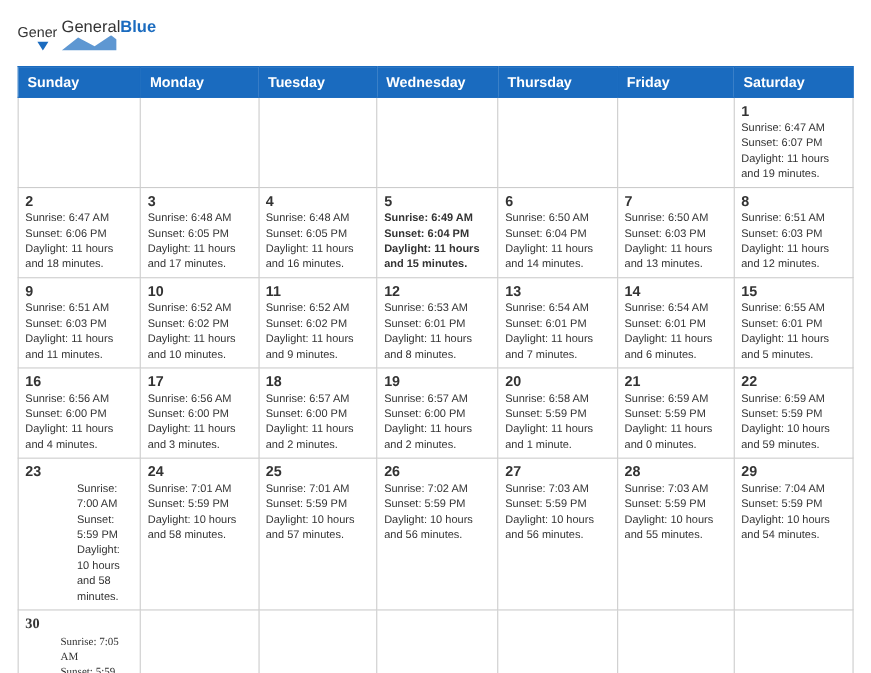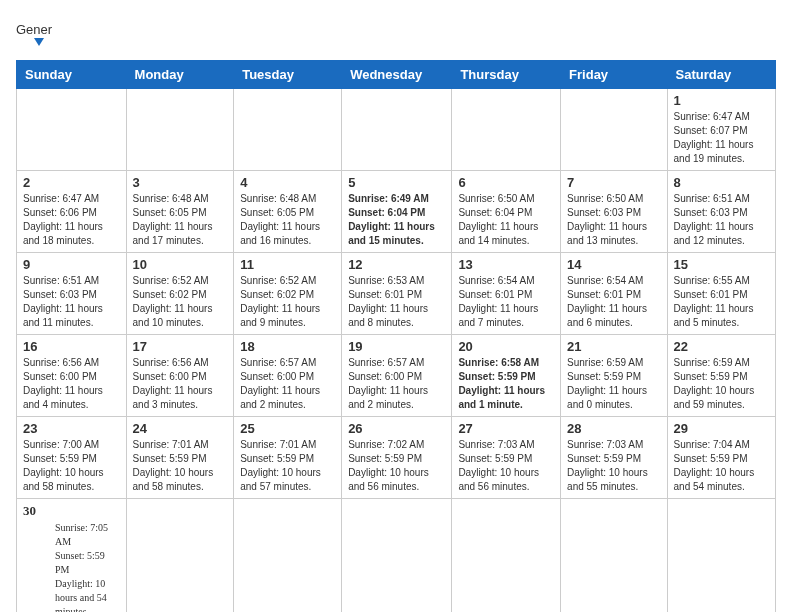--- a/index.html
+++ b/index.html
@@ -88,20 +88,30 @@
 </head>
 <body>
 
 <div class="page">
   <div class="header">
     <div class="logo">
       <svg class="logo-icon" viewBox="0 0 36 36">
         <text x="0" y="18" font-size="13" fill="#333" font-family="Arial">General</text>
         <polygon points="18,22 28,22 23,30" fill="#1a6bbf"></polygon>
       </svg>
+      <div>
+        <div style="font-size:15px; color:#333; font-weight:normal; line-height:1">
+          <span style="color:#333;">General</span><span style="color:#1a6bbf; font-weight:bold;">Blue</span>
+        </div>
+        <div>
+          <svg width="50" height="14" viewBox="0 0 50 14">
+            <polygon points="0,14 15,2 30,10 45,0 50,4 50,14" fill="#1a6bbf" opacity="0.7"></polygon>
+          </svg>
+        </div>
+      </div>
     </div>
     <div class="title-section">
       <div class="month-title"></div>
       <div class="location"></div>
     </div>
   </div>
 
   <table class="calendar">
     <thead>
       <tr>
@@ -237,41 +247,41 @@
 Daylight: 11 hours and 2 minutes.</div>
           </td>
           <td>
             <span class="day-num">19</span>
             <div class="day-info" style="white-space: pre-line;">Sunrise: 6:57 AM
 Sunset: 6:00 PM
 Daylight: 11 hours and 2 minutes.</div>
           </td>
           <td>
             <span class="day-num">20</span>
-            <div class="day-info" style="white-space: pre-line; font-weight: bold;">Sunrise: 6:58 AM
+            <div class="day-info" style="white-space: pre-line;">Sunrise: 6:58 AM
 Sunset: 5:59 PM
 Daylight: 11 hours and 1 minute.</div>
           </td>
           <td>
             <span class="day-num">21</span>
             <div class="day-info" style="white-space: pre-line;">Sunrise: 6:59 AM
 Sunset: 5:59 PM
 Daylight: 11 hours and 0 minutes.</div>
           </td>
           <td>
             <span class="day-num">22</span>
             <div class="day-info" style="white-space: pre-line;">Sunrise: 6:59 AM
 Sunset: 5:59 PM
 Daylight: 10 hours and 59 minutes.</div>
           </td>
         </tr>
         <tr>
           <td>
             <span class="day-num">23</span>
-            <div class="day-info" style="white-space: pre-line;">Sunrise: 7:00 AM
+            <div class="day-info" style="white-space: pre-line; margin-left: 47px;">Sunrise: 7:00 AM
 Sunset: 5:59 PM
 Daylight: 10 hours and 58 minutes.</div>
           </td>
           <td>
             <span class="day-num">24</span>
             <div class="day-info" style="white-space: pre-line;">Sunrise: 7:01 AM
 Sunset: 5:59 PM
 Daylight: 10 hours and 58 minutes.</div>
           </td>
           <td>

